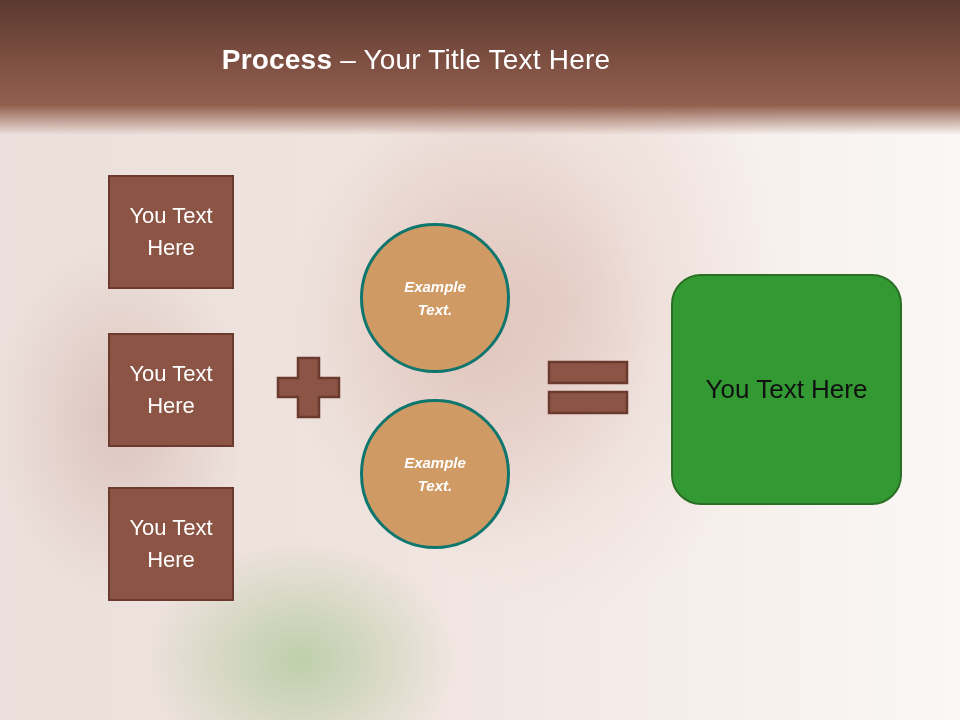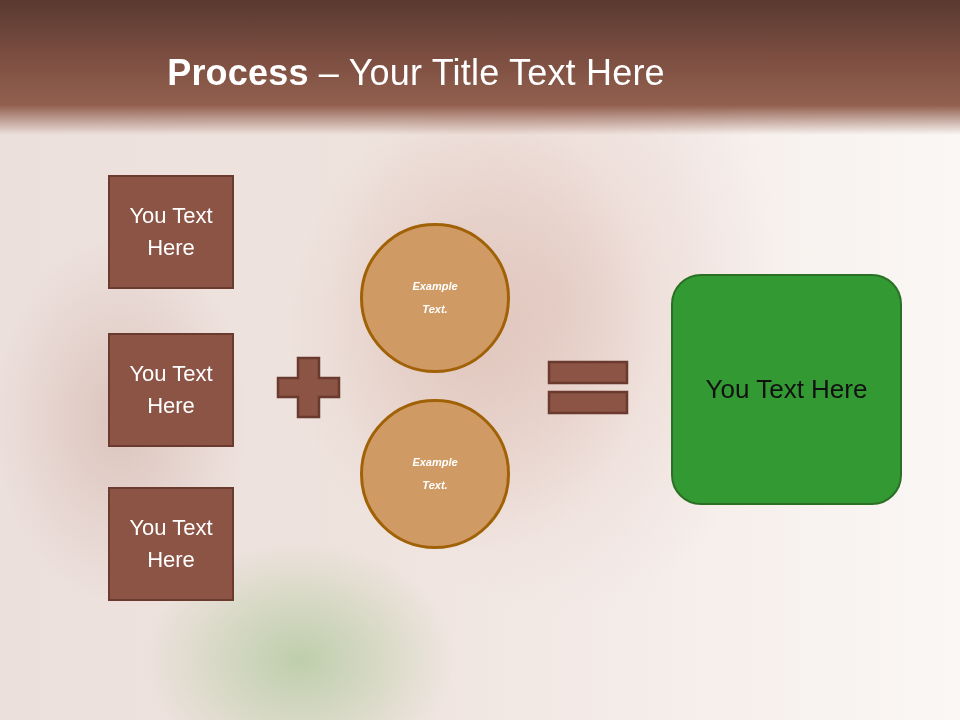--- a/index.html
+++ b/index.html
@@ -7,29 +7,29 @@
          font-family:"Liberation Sans","DejaVu Sans",sans-serif; background:#f6f0ec; }
   .bg { position:absolute; inset:0;
         background:
           radial-gradient(ellipse 260px 320px at 470px 330px, rgba(214,180,168,0.55), rgba(214,180,168,0) 70%),
           radial-gradient(ellipse 220px 170px at 300px 660px, rgba(150,190,130,0.55), rgba(150,190,130,0) 70%),
           radial-gradient(ellipse 180px 260px at 120px 420px, rgba(200,160,150,0.45), rgba(200,160,150,0) 70%),
           radial-gradient(ellipse 300px 420px at 560px 300px, rgba(230,205,198,0.7), rgba(230,205,198,0) 75%),
           linear-gradient(90deg, #ece0dc 0%, #efe3de 40%, #f6efec 75%, #faf7f5 100%); }
   .header { position:absolute; left:0; top:0; width:960px; height:135px;
             background:linear-gradient(180deg,#5a3930 0%,#7a4d40 40%,#93604f 78%,rgba(147,96,79,0) 100%); }
-  .title { position:absolute; left:0; top:52px; width:832px; text-align:center;
-           color:#fff; font-size:36px; letter-spacing:0.2px; }
+  .title { position:absolute; left:0; top:44px; width:832px; text-align:center;
+           color:#fff; font-size:28px; letter-spacing:0.2px; }
   .title b { font-weight:bold; }
   .box { position:absolute; width:126px; box-sizing:border-box; background:#8b5445;
          border:2px solid #6a3a2f; color:#fff; font-size:22px; line-height:32px;
          display:flex; align-items:center; justify-content:center; text-align:center; }
   .circle { position:absolute; width:150px; height:150px; border-radius:50%; box-sizing:border-box;
-            background:#d09a64; border:3px solid #a16207; color:#fff; font-style:italic; font-weight:bold;
-            font-size:11px; line-height:23px; display:flex; align-items:center; justify-content:center; text-align:center; }
+            background:#d09a64; border:3px solid #0f766e; color:#fff; font-style:italic; font-weight:bold;
+            font-size:15px; line-height:23px; display:flex; align-items:center; justify-content:center; text-align:center; }
   .result { position:absolute; left:671px; top:274px; width:231px; height:231px; box-sizing:border-box;
             background:#339933; border:2px solid #2a6f24; border-radius:30px; color:#111;
             font-size:26px; display:flex; align-items:center; justify-content:center; }
   .sym { position:absolute; }
 </style>
 </head>
 <body>
 
 <div class="bg"></div>
 <div class="header"></div>

